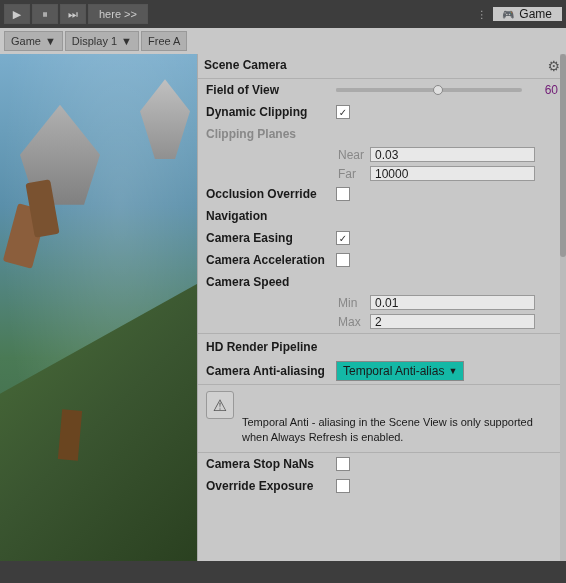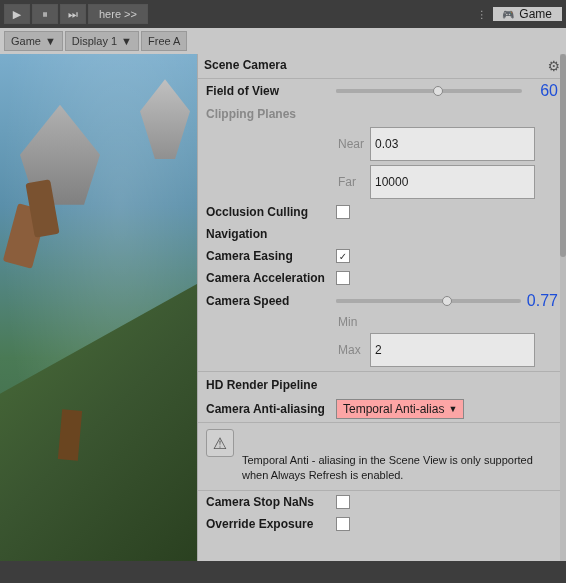--- a/index.html
+++ b/index.html
@@ -187,22 +187,22 @@
       transform: translateY(-50%);
       width: 10px;
       height: 10px;
       background: #e0e0e0;
       border: 1px solid #888;
       border-radius: 50%;
     }
     .slider-value {
       min-width: 30px;
       text-align: right;
-      color: #1d4ed8;
-      font-size: 16px;
+      color: #701a75;
+      font-size: 12px;
     }
 
     
     .checkbox-custom {
       width: 14px;
       height: 14px;
       border: 1px solid #888;
       background: white;
       display: flex;
       align-items: center;
@@ -217,40 +217,40 @@
       font-size: 10px;
     }
 
     
     .text-input {
       background: #e8e8e8;
       border: 1px solid #999;
       color: #1a1a1a;
       font-size: 12px;
       padding: 1px 4px;
-      height: 34px;
+      height: 15px;
       min-width: 60px;
     }
 
     
     .near-far-row {
       display: flex;
       align-items: center;
       padding: 2px 4px;
       padding-left: 140px;
     }
     .near-far-label {
       min-width: 32px;
       color: #888;
       font-size: 12px;
     }
 
     
     .dropdown-btn {
-      background: #fca5a5;
+      background: #14b8a6;
       border: 1px solid #888;
       color: #1a1a1a;
       font-size: 12px;
       padding: 2px 6px;
       display: flex;
       align-items: center;
       gap: 4px;
       cursor: pointer;
       height: 20px;
     }
@@ -367,67 +367,65 @@
       <span class="panel-label">Field of View</span>
       <div class="slider-container">
         <div class="slider-track">
           <div class="slider-fill" style="width:55%"></div>
           <div class="slider-thumb" style="left:calc(55% - 5px)"></div>
         </div>
         <span class="slider-value">60</span>
       </div>
     </div>
 
+    <div class="panel-row">
+      <span class="panel-label">Dynamic Clipping</span>
+      <div class="checkbox-custom checked"></div>
+    </div>
 
     <div class="panel-row">
       <span class="panel-label grayed">Clipping Planes</span>
     </div>
 
     <div class="near-far-row">
       <span class="near-far-label">Near</span>
       <input class="text-input" type="text" value="0.03" style="">
     </div>
 
     <div class="near-far-row">
       <span class="near-far-label">Far</span>
       <input class="text-input" type="text" value="10000" style="">
     </div>
 
     <div class="panel-row">
-      <span class="panel-label">Occlusion Culling</span>
+      <span class="panel-label">Occlusion Override</span>
       <div class="checkbox-custom"></div>
     </div>
 
     <div class="panel-row">
       <span class="panel-label section-title">Navigation</span>
     </div>
 
     <div class="panel-row">
       <span class="panel-label">Camera Easing</span>
       <div class="checkbox-custom checked"></div>
     </div>
 
     <div class="panel-row">
       <span class="panel-label">Camera Acceleration</span>
       <div class="checkbox-custom"></div>
     </div>
 
     <div class="panel-row">
       <span class="panel-label">Camera Speed</span>
-      <div class="slider-container">
-        <div class="slider-track">
-          <div class="slider-fill" style="width:60%"></div>
-          <div class="slider-thumb" style="left:calc(60% - 5px)"></div>
-        </div>
-        <span class="slider-value">0.77</span>
-      </div>
     </div>
 
     <div class="near-far-row">
       <span class="near-far-label">Min</span>
+      <input class="text-input" type="text" value="0.01" style="">
     </div>
 
     <div class="near-far-row">
       <span class="near-far-label">Max</span>
       <input class="text-input" type="text" value="2" style="">
     </div>
 
     <div class="section-divider"></div>
 
     <div class="panel-row">

